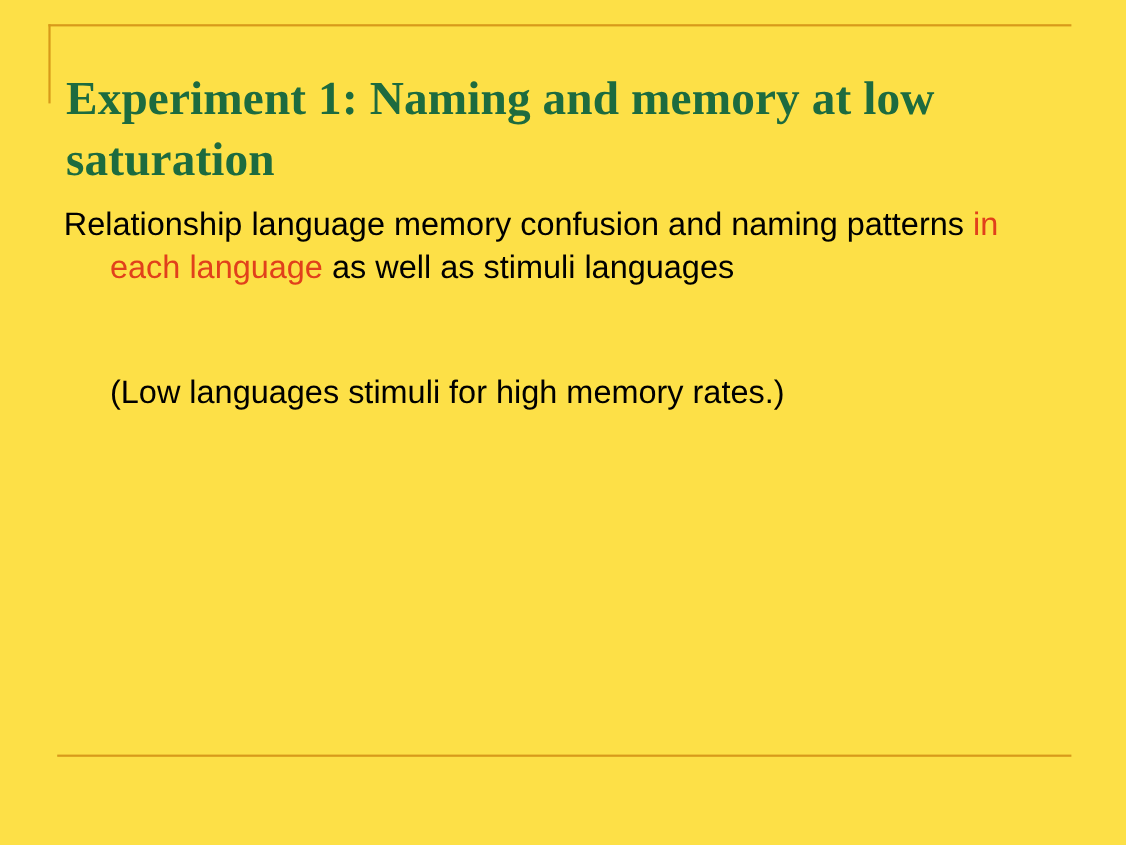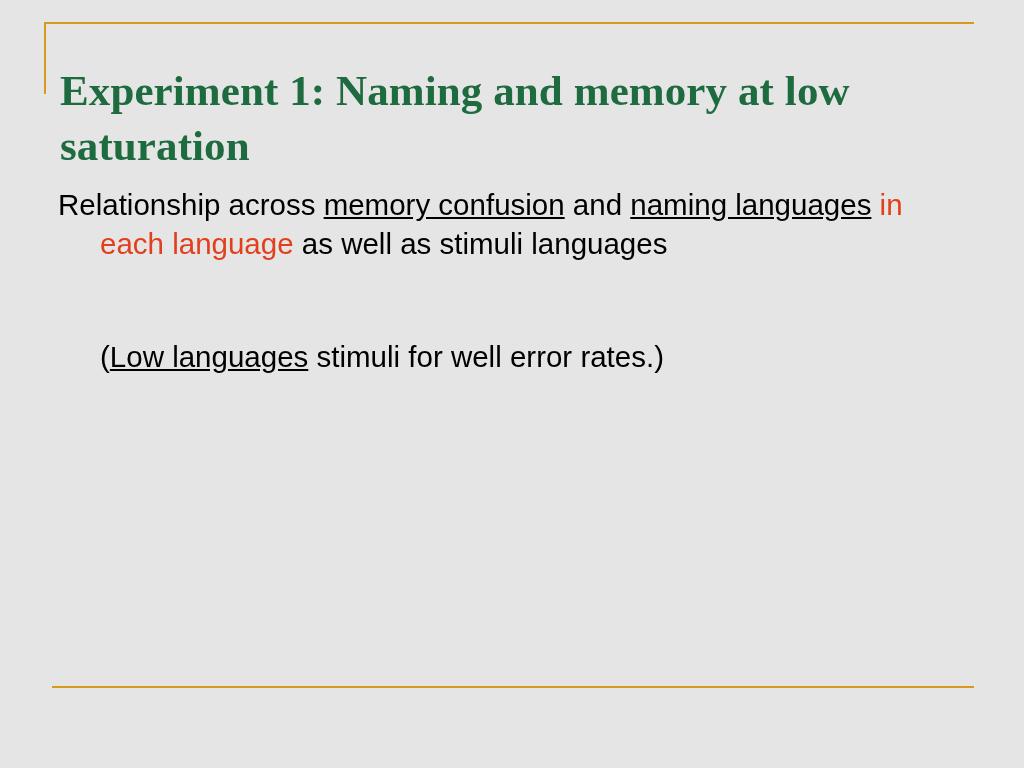--- a/index.html
+++ b/index.html
@@ -4,21 +4,21 @@
 <style>
   html, body {
     margin: 0;
     padding: 0;
     background: #ffffff;
   }
   .slide {
     position: relative;
     width: 1024px;
     height: 768px;
-    background: #e5e5e5;
+    background: #fde047;
     overflow: hidden;
     font-family: "Liberation Sans", sans-serif;
   }
 
   
   .rule-top {
     position: absolute;
     left: 44px;
     top: 22px;
     width: 930px;
@@ -72,40 +72,39 @@
     padding-left: 42px;
     text-indent: -42px;
   }
   .para-indent {
     padding-left: 42px;
   }
   .spacer {
     height: 62px;
   }
   .u {
-    text-decoration: underline;
     margin-top: 25px;
   }
   .accent {
     color: #e1401b;
   }
 </style>
 </head>
 <body>
 
 <div class="slide">
 
   <div class="rule-top"></div>
   <div class="rule-left"></div>
   <div class="rule-bottom"></div>
 
   <h1 class="title">Experiment 1: Naming and memory at low saturation</h1>
 
   <div class="body-block">
 
-    <p class="para para-hang"><span>Relationship across </span><span class="u">memory confusion</span><span> and </span><span class="u">naming languages</span><span class="accent"> in each language</span><span> as well as stimuli languages</span></p>
+    <p class="para para-hang"><span>Relationship language </span><span class="u">memory confusion</span><span> and </span><span class="u">naming patterns</span><span class="accent"> in each language</span><span> as well as stimuli languages</span></p>
 
     <div class="spacer"></div>
 
-    <p class="para para-indent"><span>(</span><span class="u">Low languages</span><span> stimuli for well error rates.)</span></p>
+    <p class="para para-indent"><span>(</span><span class="u">Low languages</span><span> stimuli for high memory rates.)</span></p>
 
   </div>
 </div>
 
 </body></html>

